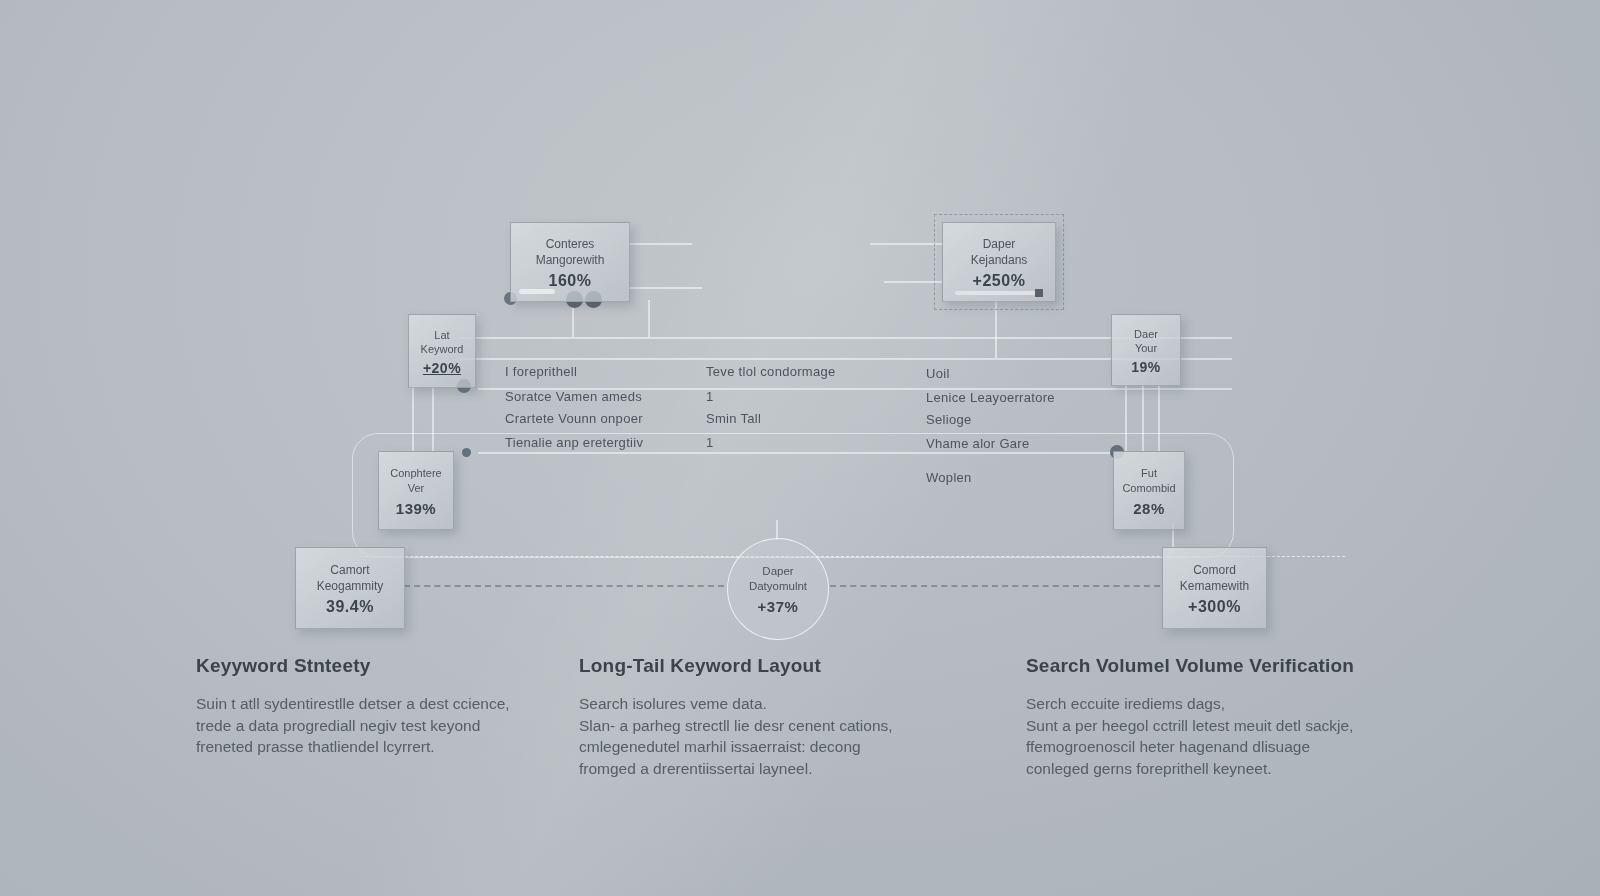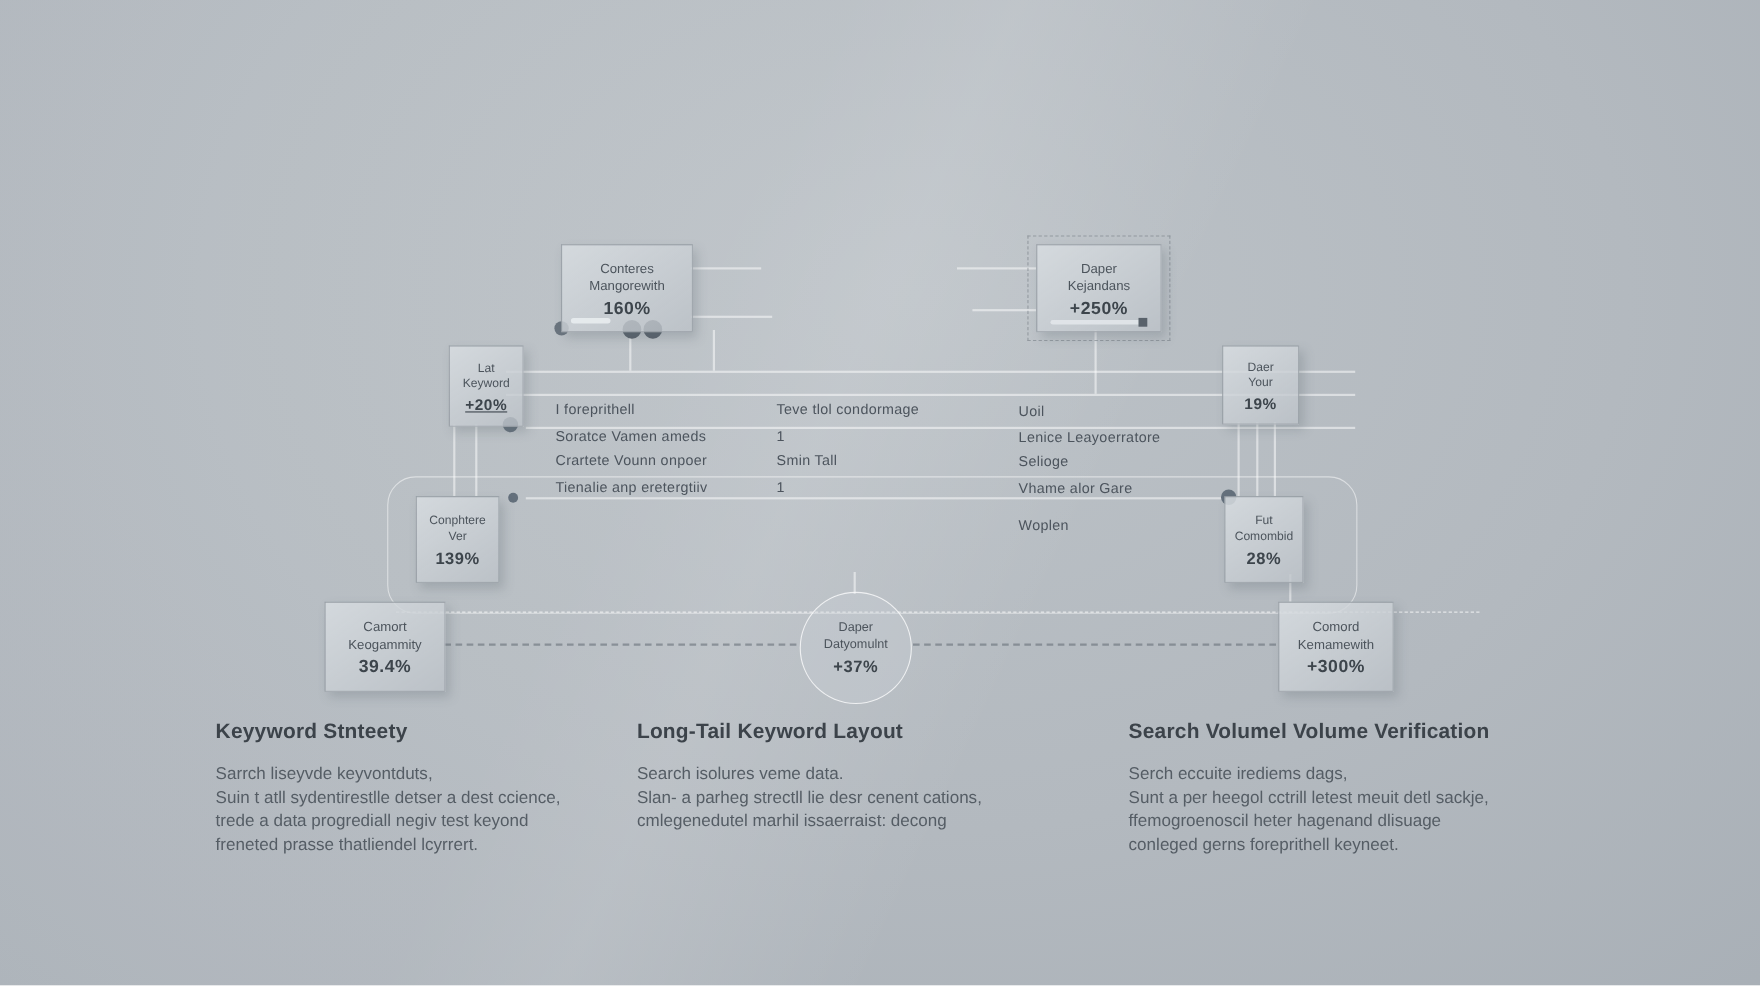--- a/index.html
+++ b/index.html
@@ -172,31 +172,31 @@
   <span class="cell" style="left:706px;top:435px;">1</span>
 
   <span class="cell" style="left:926px;top:366px;">Uoil</span>
   <span class="cell" style="left:926px;top:390px;">Lenice Leayoerratore</span>
   <span class="cell" style="left:926px;top:412px;">Selioge</span>
   <span class="cell" style="left:926px;top:436px;">Vhame alor Gare</span>
   <span class="cell" style="left:926px;top:470px;">Woplen</span>
 
   <div class="section" style="left:196px;top:655px;width:370px;">
     <h3>Keyyword Stnteety</h3>
-    <div class="sl">Sarrch liseyvde keyvontduts,</div>
     <div class="sl">Suin t atll sydentirestlle detser a dest ccience,</div>
     <div class="sl">trede a data progrediall negiv test keyond</div>
     <div class="sl">freneted prasse thatliendel lcyrrert.</div>
   </div>
 
   <div class="section" style="left:579px;top:655px;width:380px;">
     <h3>Long-Tail Keyword Layout</h3>
     <div class="sl">Search isolures veme data.</div>
     <div class="sl">Slan- a parheg strectll lie desr cenent cations,</div>
     <div class="sl">cmlegenedutel marhil issaerraist: decong</div>
+    <div class="sl">fromged a drerentiissertai layneel.</div>
   </div>
 
   <div class="section" style="left:1026px;top:655px;width:380px;">
     <h3>Search Volumel Volume Verification</h3>
     <div class="sl">Serch eccuite irediems dags,</div>
     <div class="sl">Sunt a per heegol cctrill letest meuit detl sackje,</div>
     <div class="sl">ffemogroenoscil heter hagenand dlisuage</div>
     <div class="sl">conleged gerns foreprithell keyneet.</div>
   </div>
 

